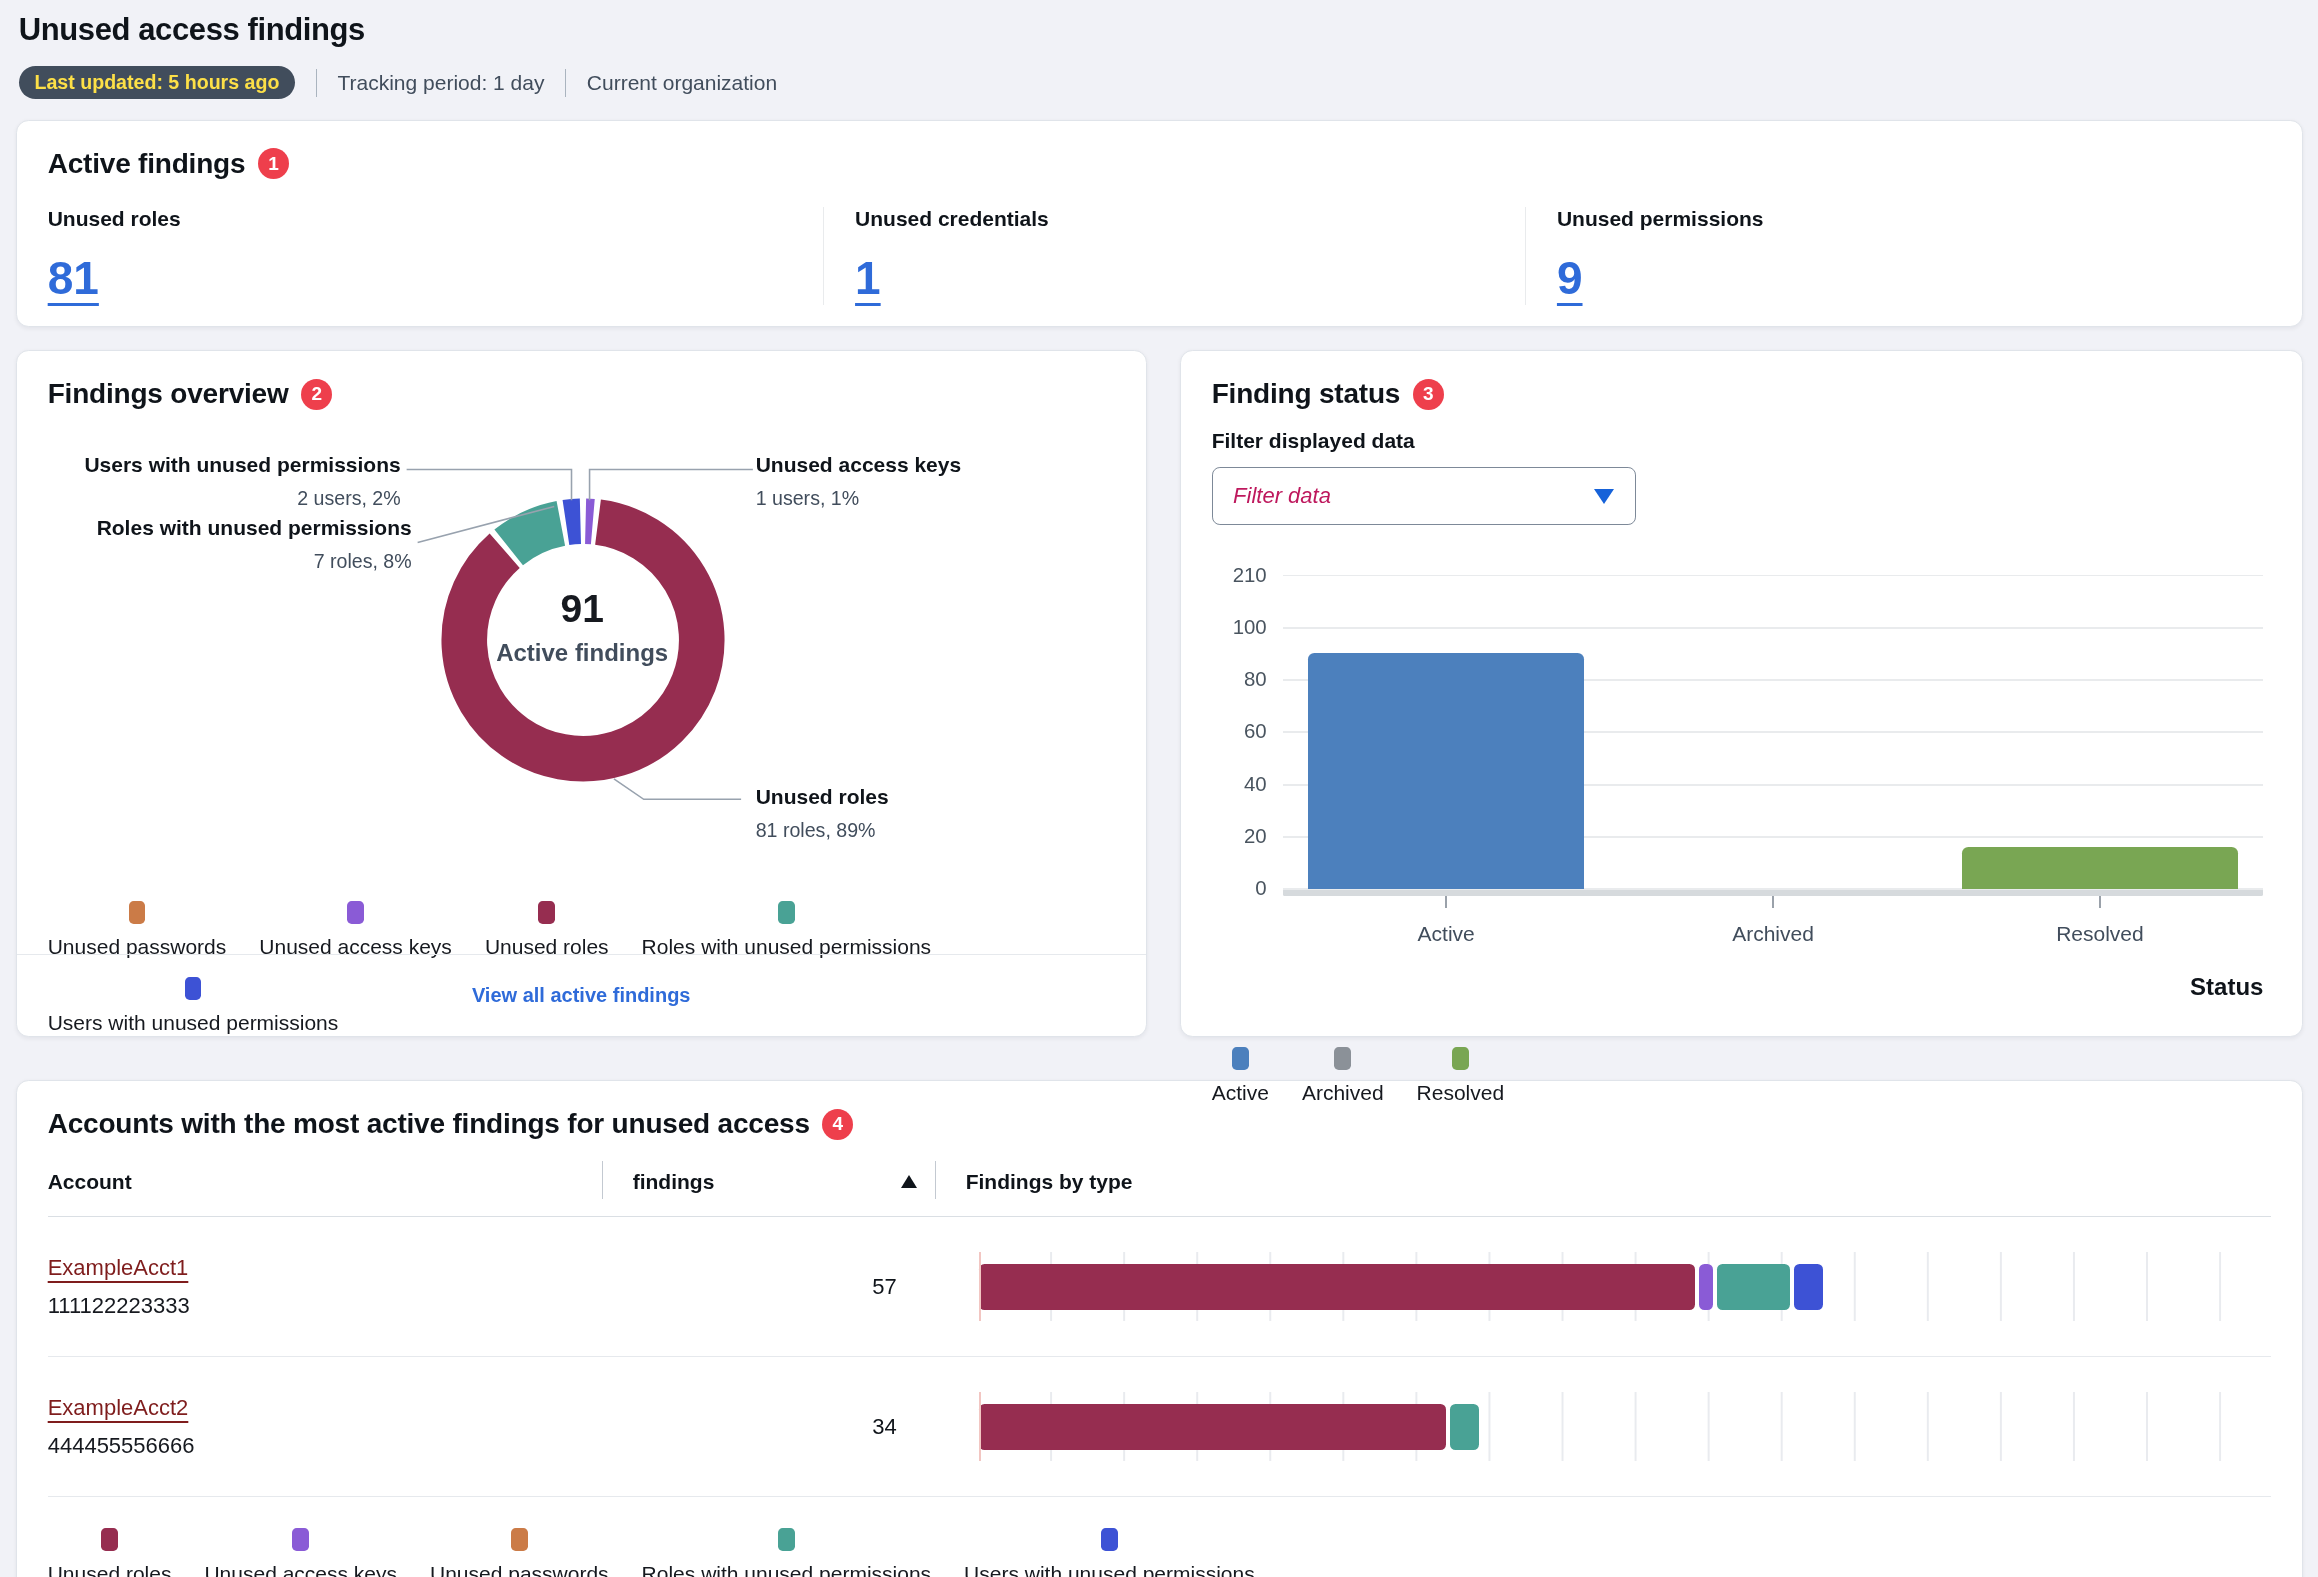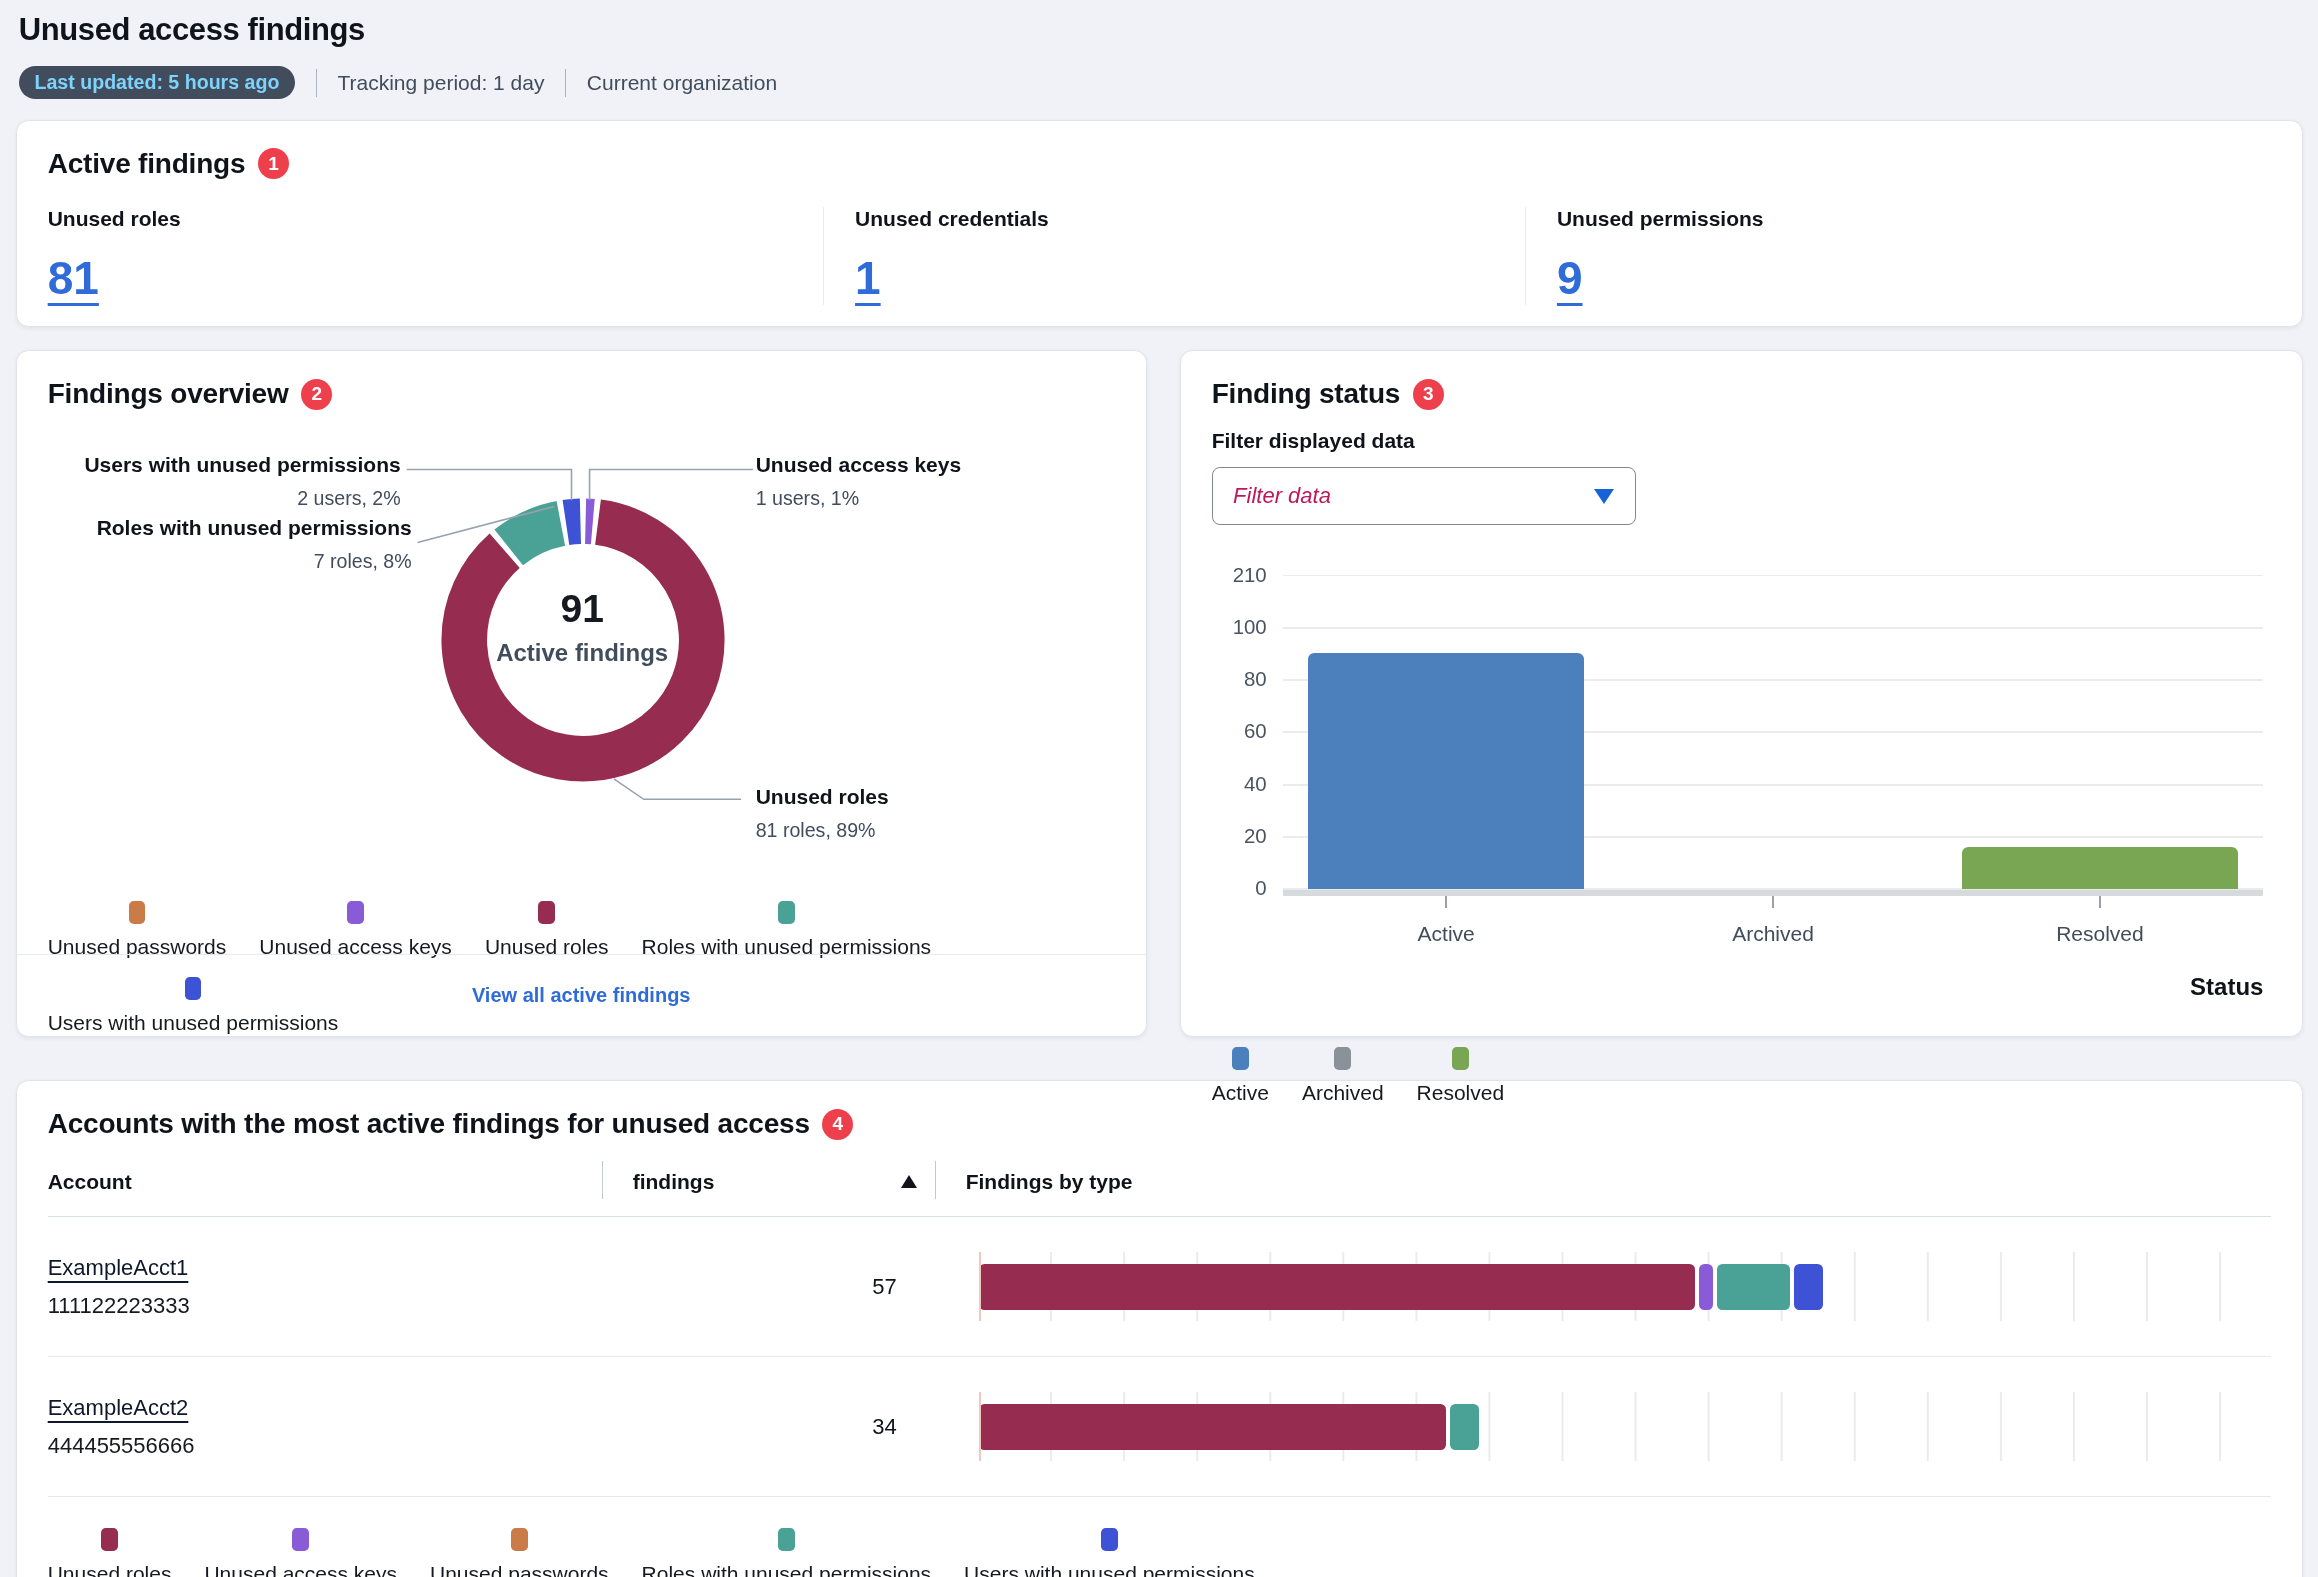--- a/index.html
+++ b/index.html
@@ -9,21 +9,21 @@
     background: #f1f2f7;
     color: #0f141a;
   }
   .page { padding: 9.4px 15.7px 0 15.7px; }
 
   
   .page-header { padding: 3.1px 3.1px 0 3.1px; }
   .page-title { font-size: 31px; font-weight: 700; letter-spacing: -0.4px; }
   .meta-row { display: flex; align-items: center; margin-top: 17.3px; }
   .pill {
-    background: #414d5c; color: #7dd3fc; font-size: 19.6px; font-weight: 700;
+    background: #414d5c; color: #fde047; font-size: 19.6px; font-weight: 700;
     padding: 7px 15.7px; border-radius: 20.4px; line-height: 1;
   }
   .meta-sep { width: 1.6px; height: 28px; background: #aab4bf; margin: 0 20.4px; }
   .meta-text { font-size: 21px; color: #414d5c; }
 
   
   .card {
     background: #ffffff; border: 0.8px solid #e0e4ea; border-radius: 12.6px;
     box-shadow: 0 1.6px 4.7px rgba(15,20,26,0.06);
   }
@@ -117,21 +117,21 @@
   .sort-asc { position: absolute; left: 853px; top: 20.4px; width: 0; height: 0; cursor: pointer;
     border-left: 8.6px solid transparent; border-right: 8.6px solid transparent;
     border-bottom: 13.4px solid #0f141a; }
   .th-divider { position: absolute; top: 6.3px; width: 1.6px; height: 38px; background: #c3c9d1; }
   .th-div1 { left: 554px; }
   .th-div2 { left: 887px; }
   .th-bytype { left: 918px; }
 
   .trow { display: flex; align-items: center; height: 140px; border-bottom: 1.6px solid #e6e9ed; }
   .cell-account { width: 554px; }
-  .account-link { color: #0f172a; font-size: 22px; font-weight: 400; cursor: pointer;
+  .account-link { color: #7f1d1d; font-size: 22px; font-weight: 400; cursor: pointer;
     text-decoration: underline; text-decoration-thickness: 1.6px; text-underline-offset: 6.3px;
     display: inline-block; }
   .account-id { font-size: 22px; color: #16191f; margin-top: 12.6px; }
   .cell-findings { width: 333px; text-align: right; padding-right: 38px; font-size: 22px; }
   .cell-bytype { flex: 1; padding-left: 44px; padding-right: 6.3px; }
   .minibar { position: relative; height: 69px; display: flex; align-items: center;
     background-image: linear-gradient(to left, #e9ebef 1.6px, transparent 1.6px);
     background-size: 5.6818% 100%; background-repeat: repeat-x; }
   .minibar-axis { position: absolute; left: 0; top: 0; bottom: 0; width: 2.4px; background: #f2c6c2; }
   .bar-seg { height: 46px; border-radius: 5.5px; flex: none; }

